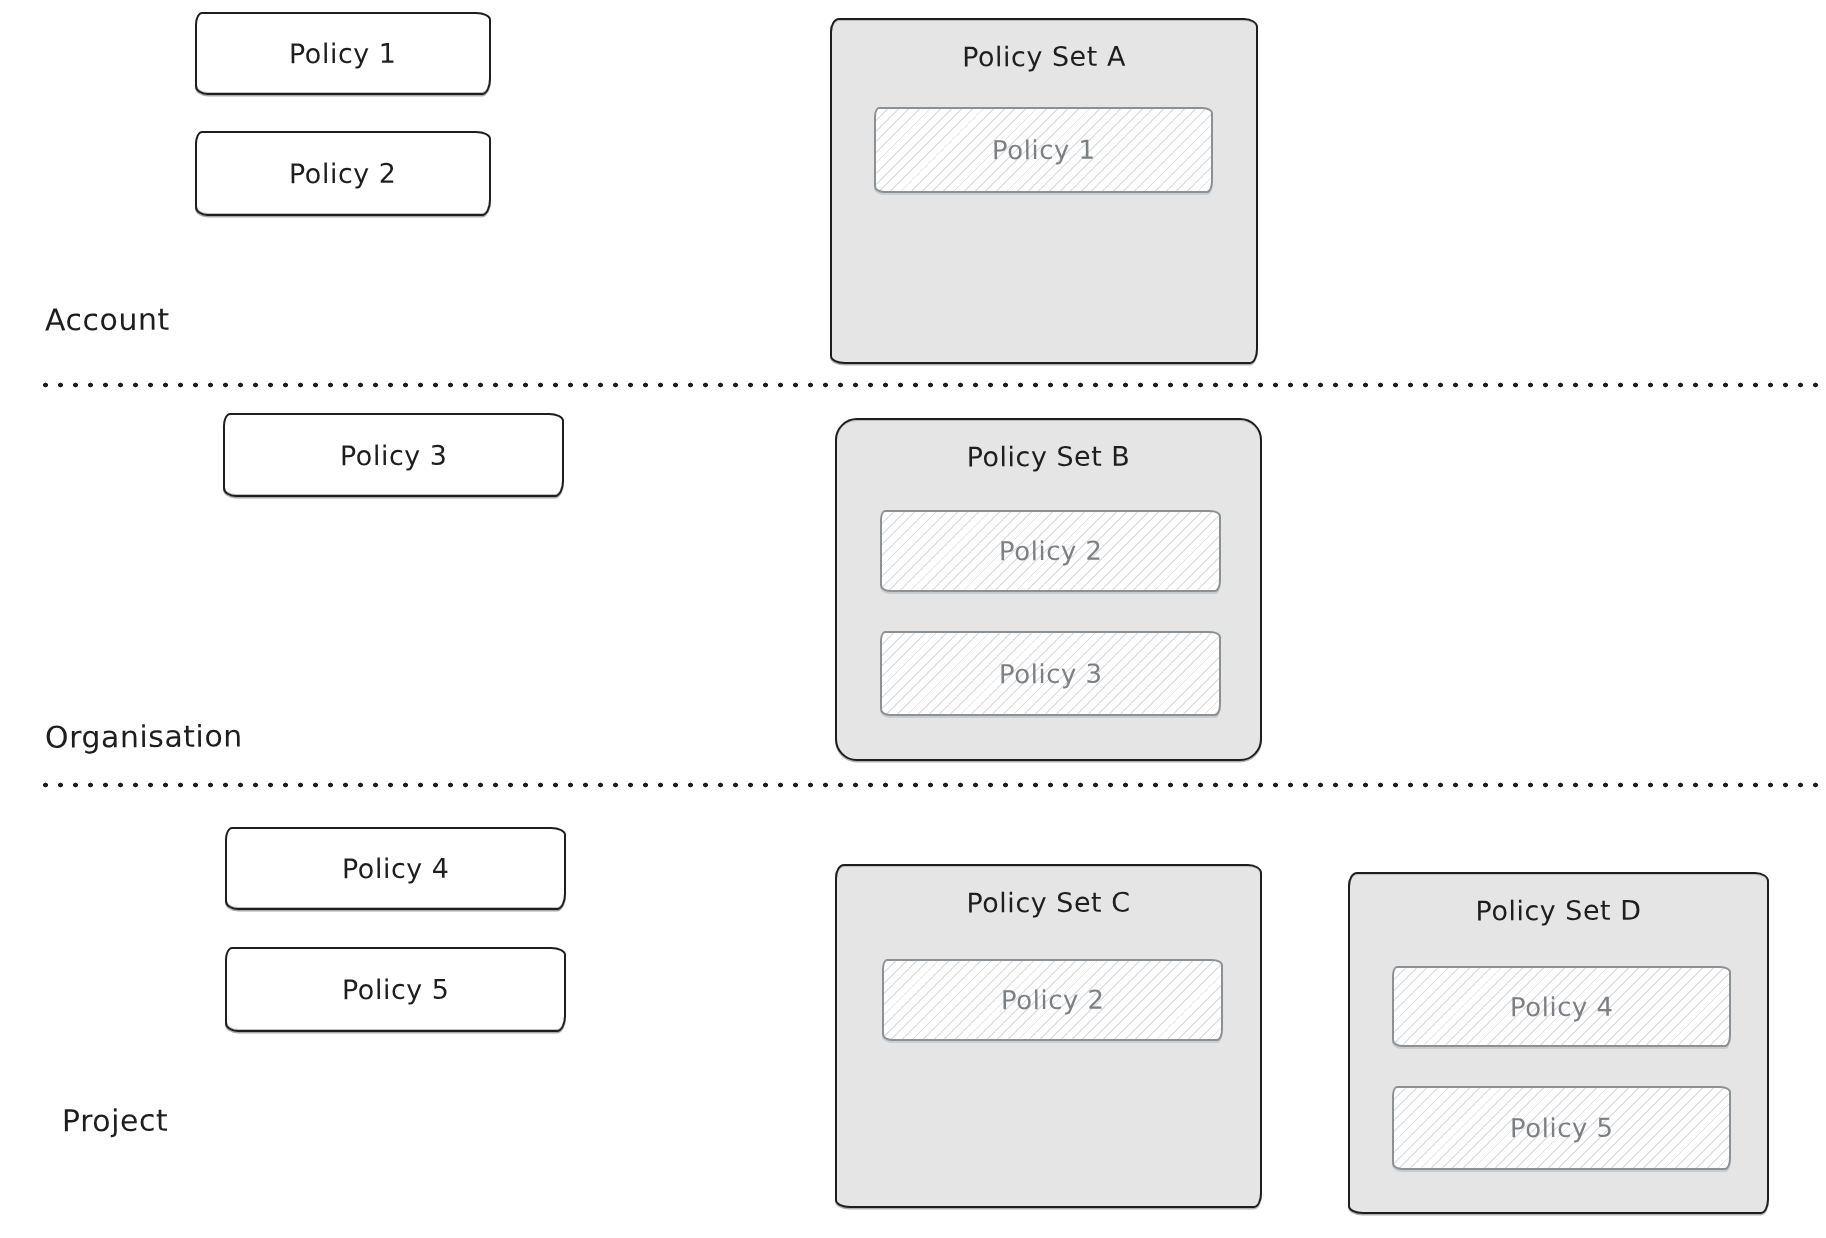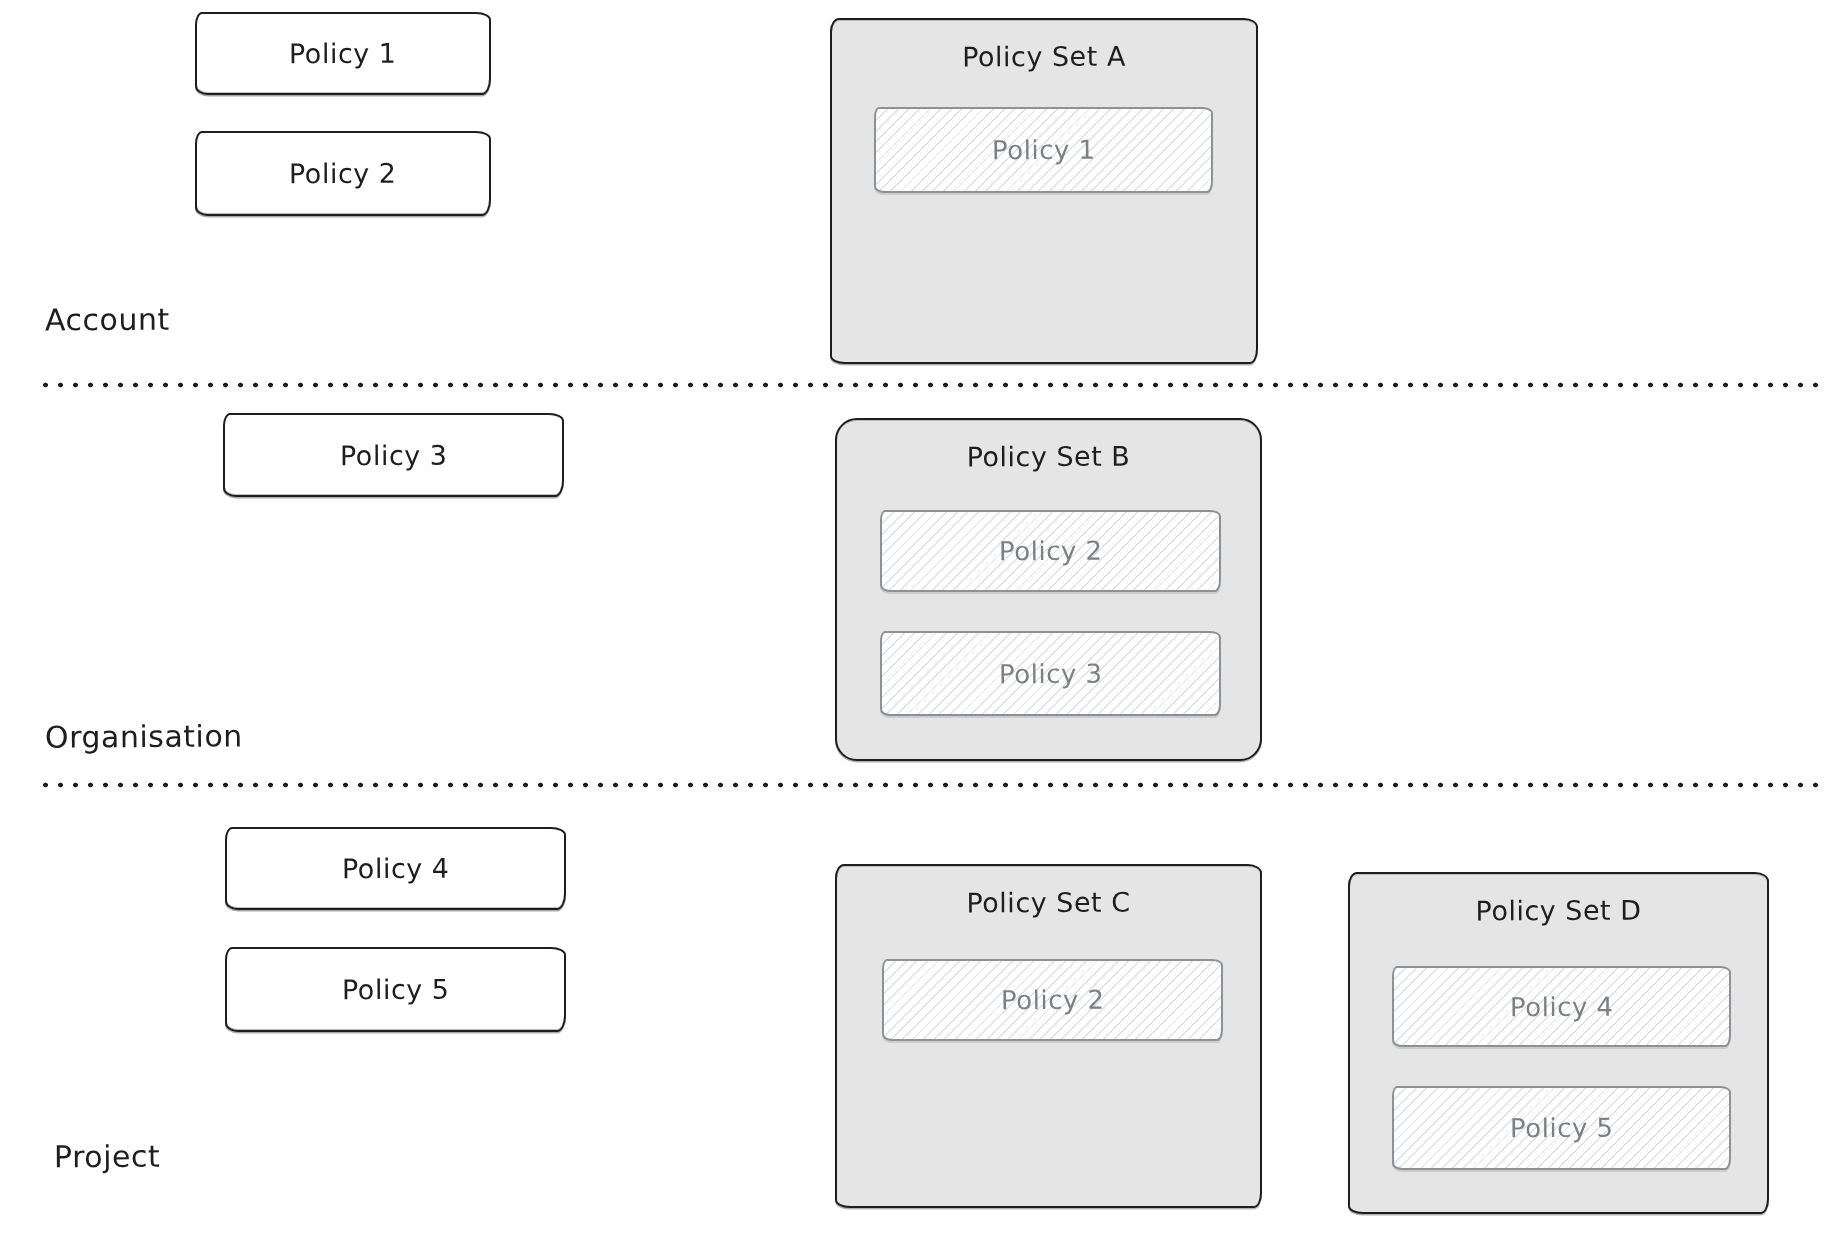--- a/index.html
+++ b/index.html
@@ -132,15 +132,15 @@
   <div class="policy-set" style="left:1348px;top:835px;width:417px;height:338px;margin-top:37px;">
     <div class="set-title">Policy Set D</div>
     <div class="member-box" style="left:42px;top:92px;width:335px;height:77px;">
       <span class="member-label">Policy 4</span>
     </div>
     <div class="member-box" style="left:42px;top:212px;width:335px;height:80px;">
       <span class="member-label">Policy 5</span>
     </div>
   </div>
 
-  <div class="level-label" style="left:54px;top:1103px;margin-top:36px;">Project</div>
+  <div class="level-label" style="left:62px;top:1103px;">Project</div>
 
 </div>
 
 </body></html>

